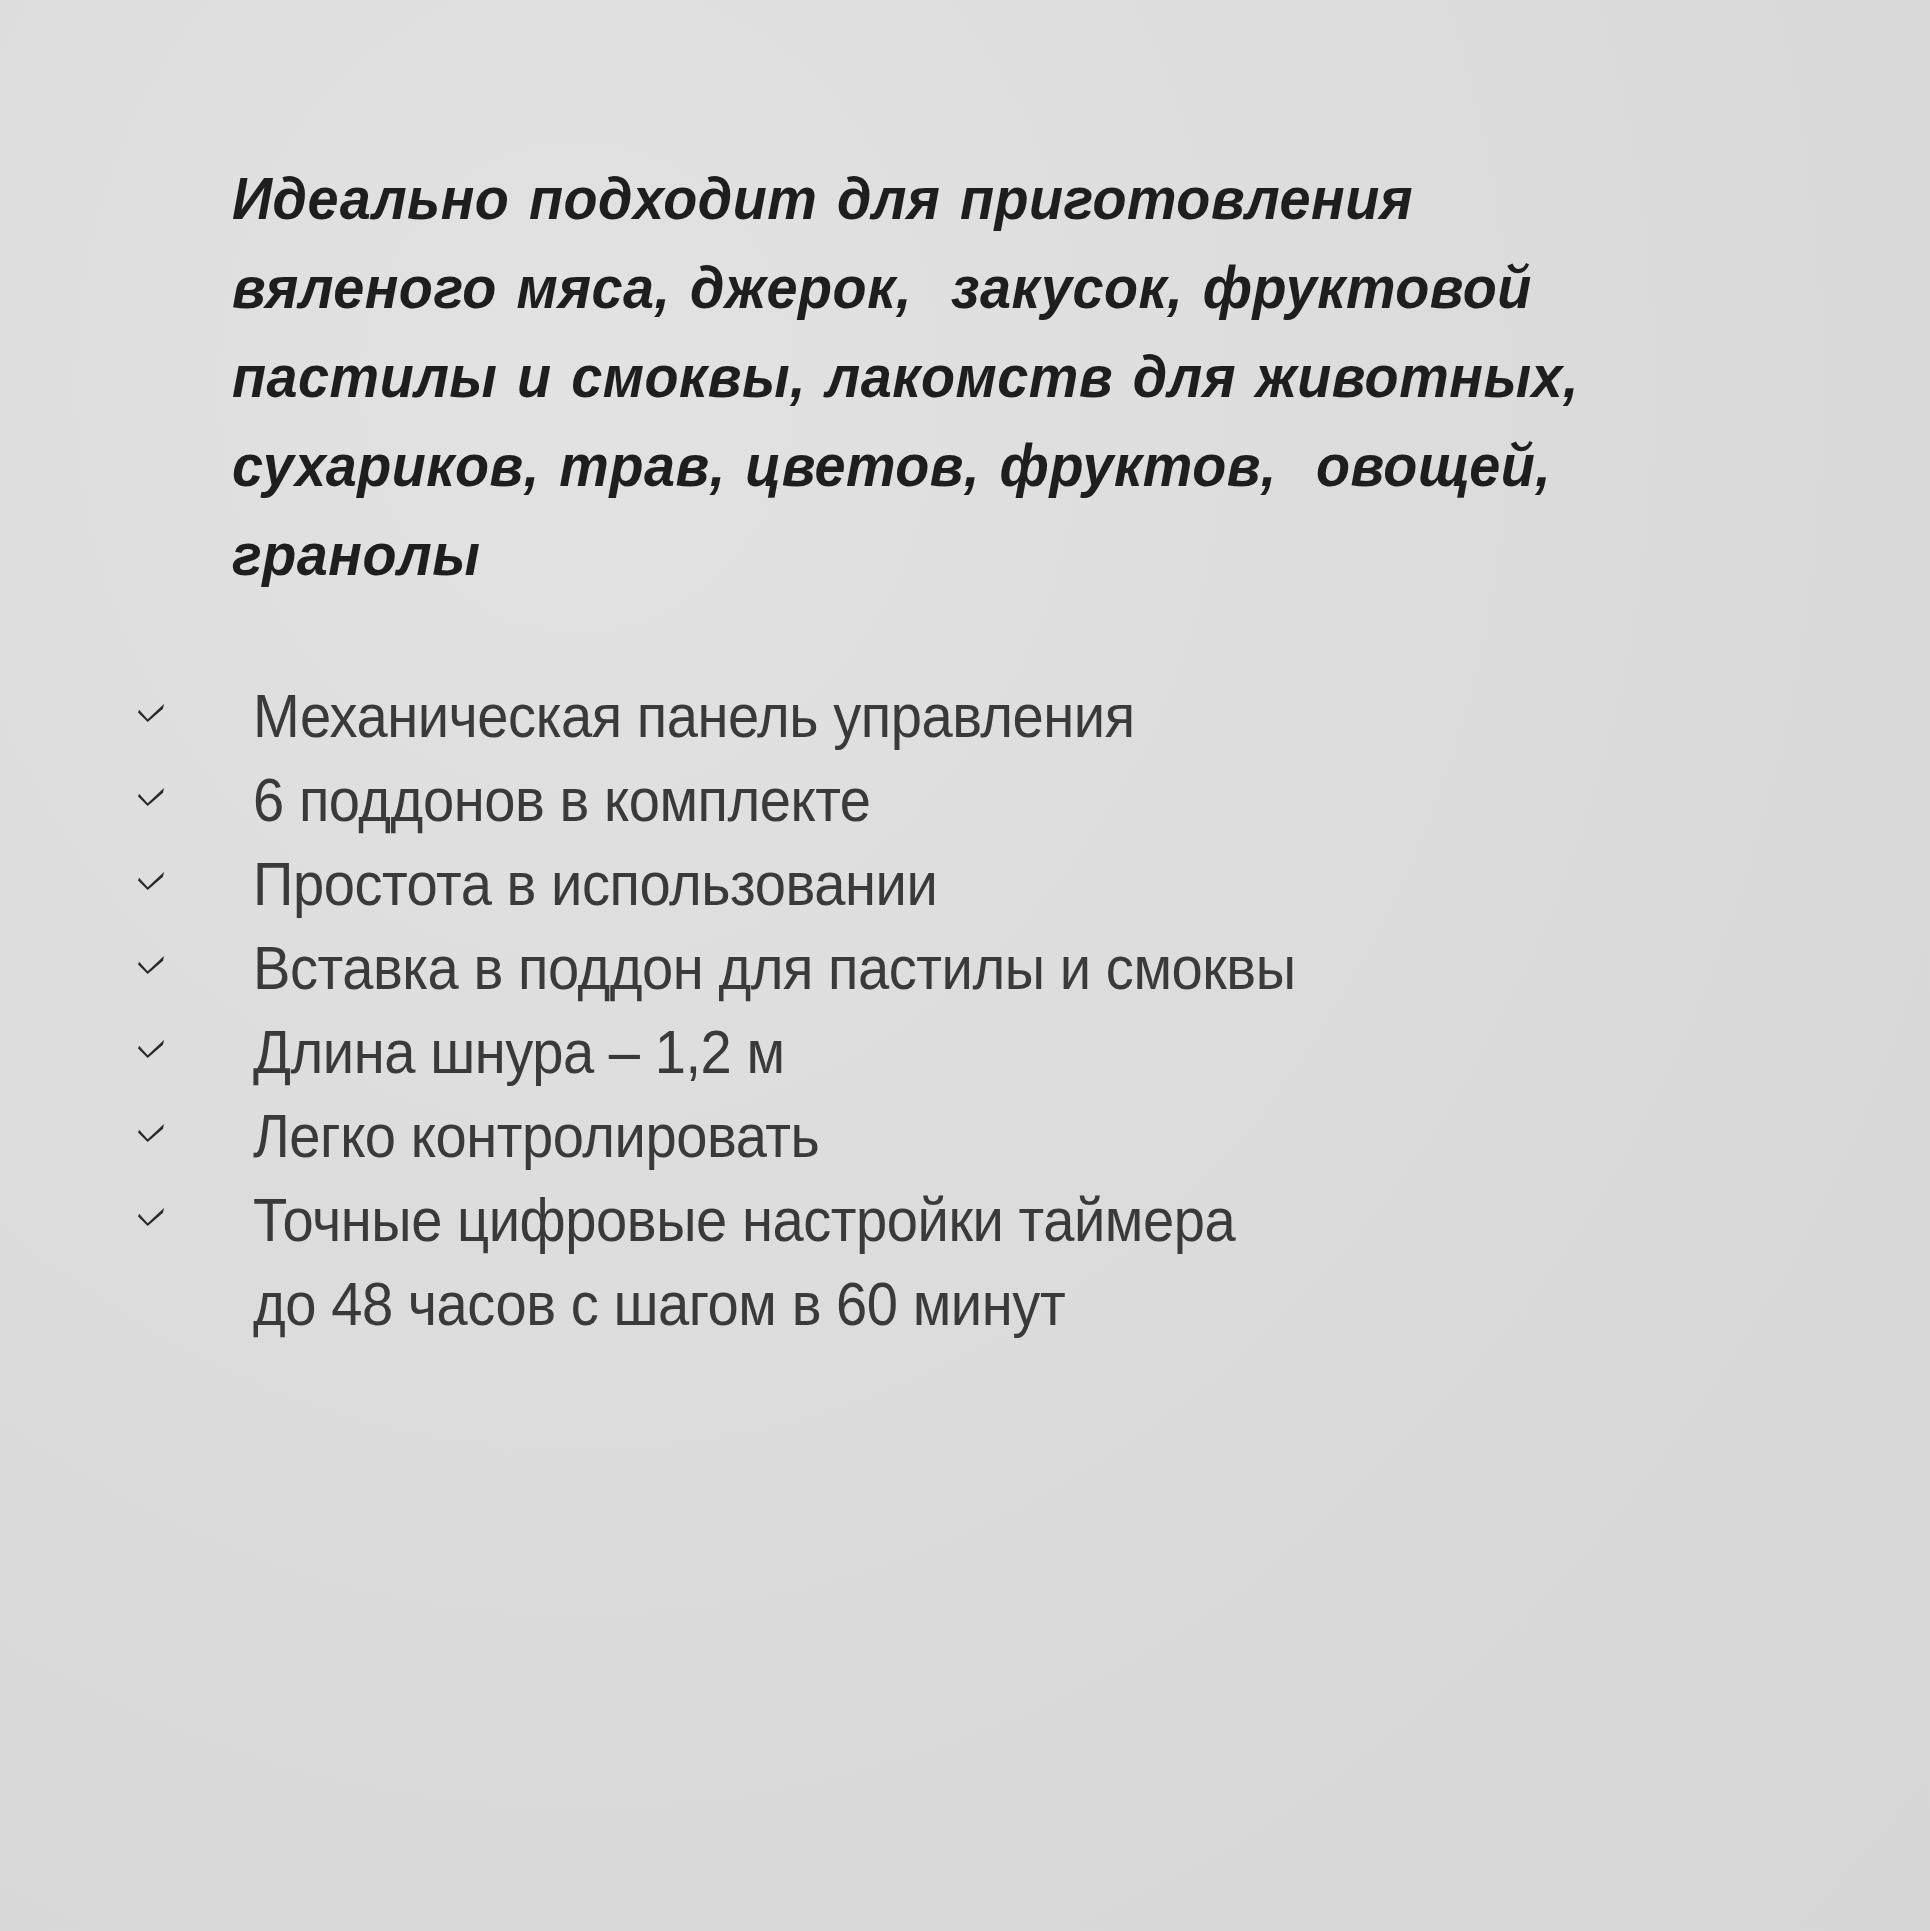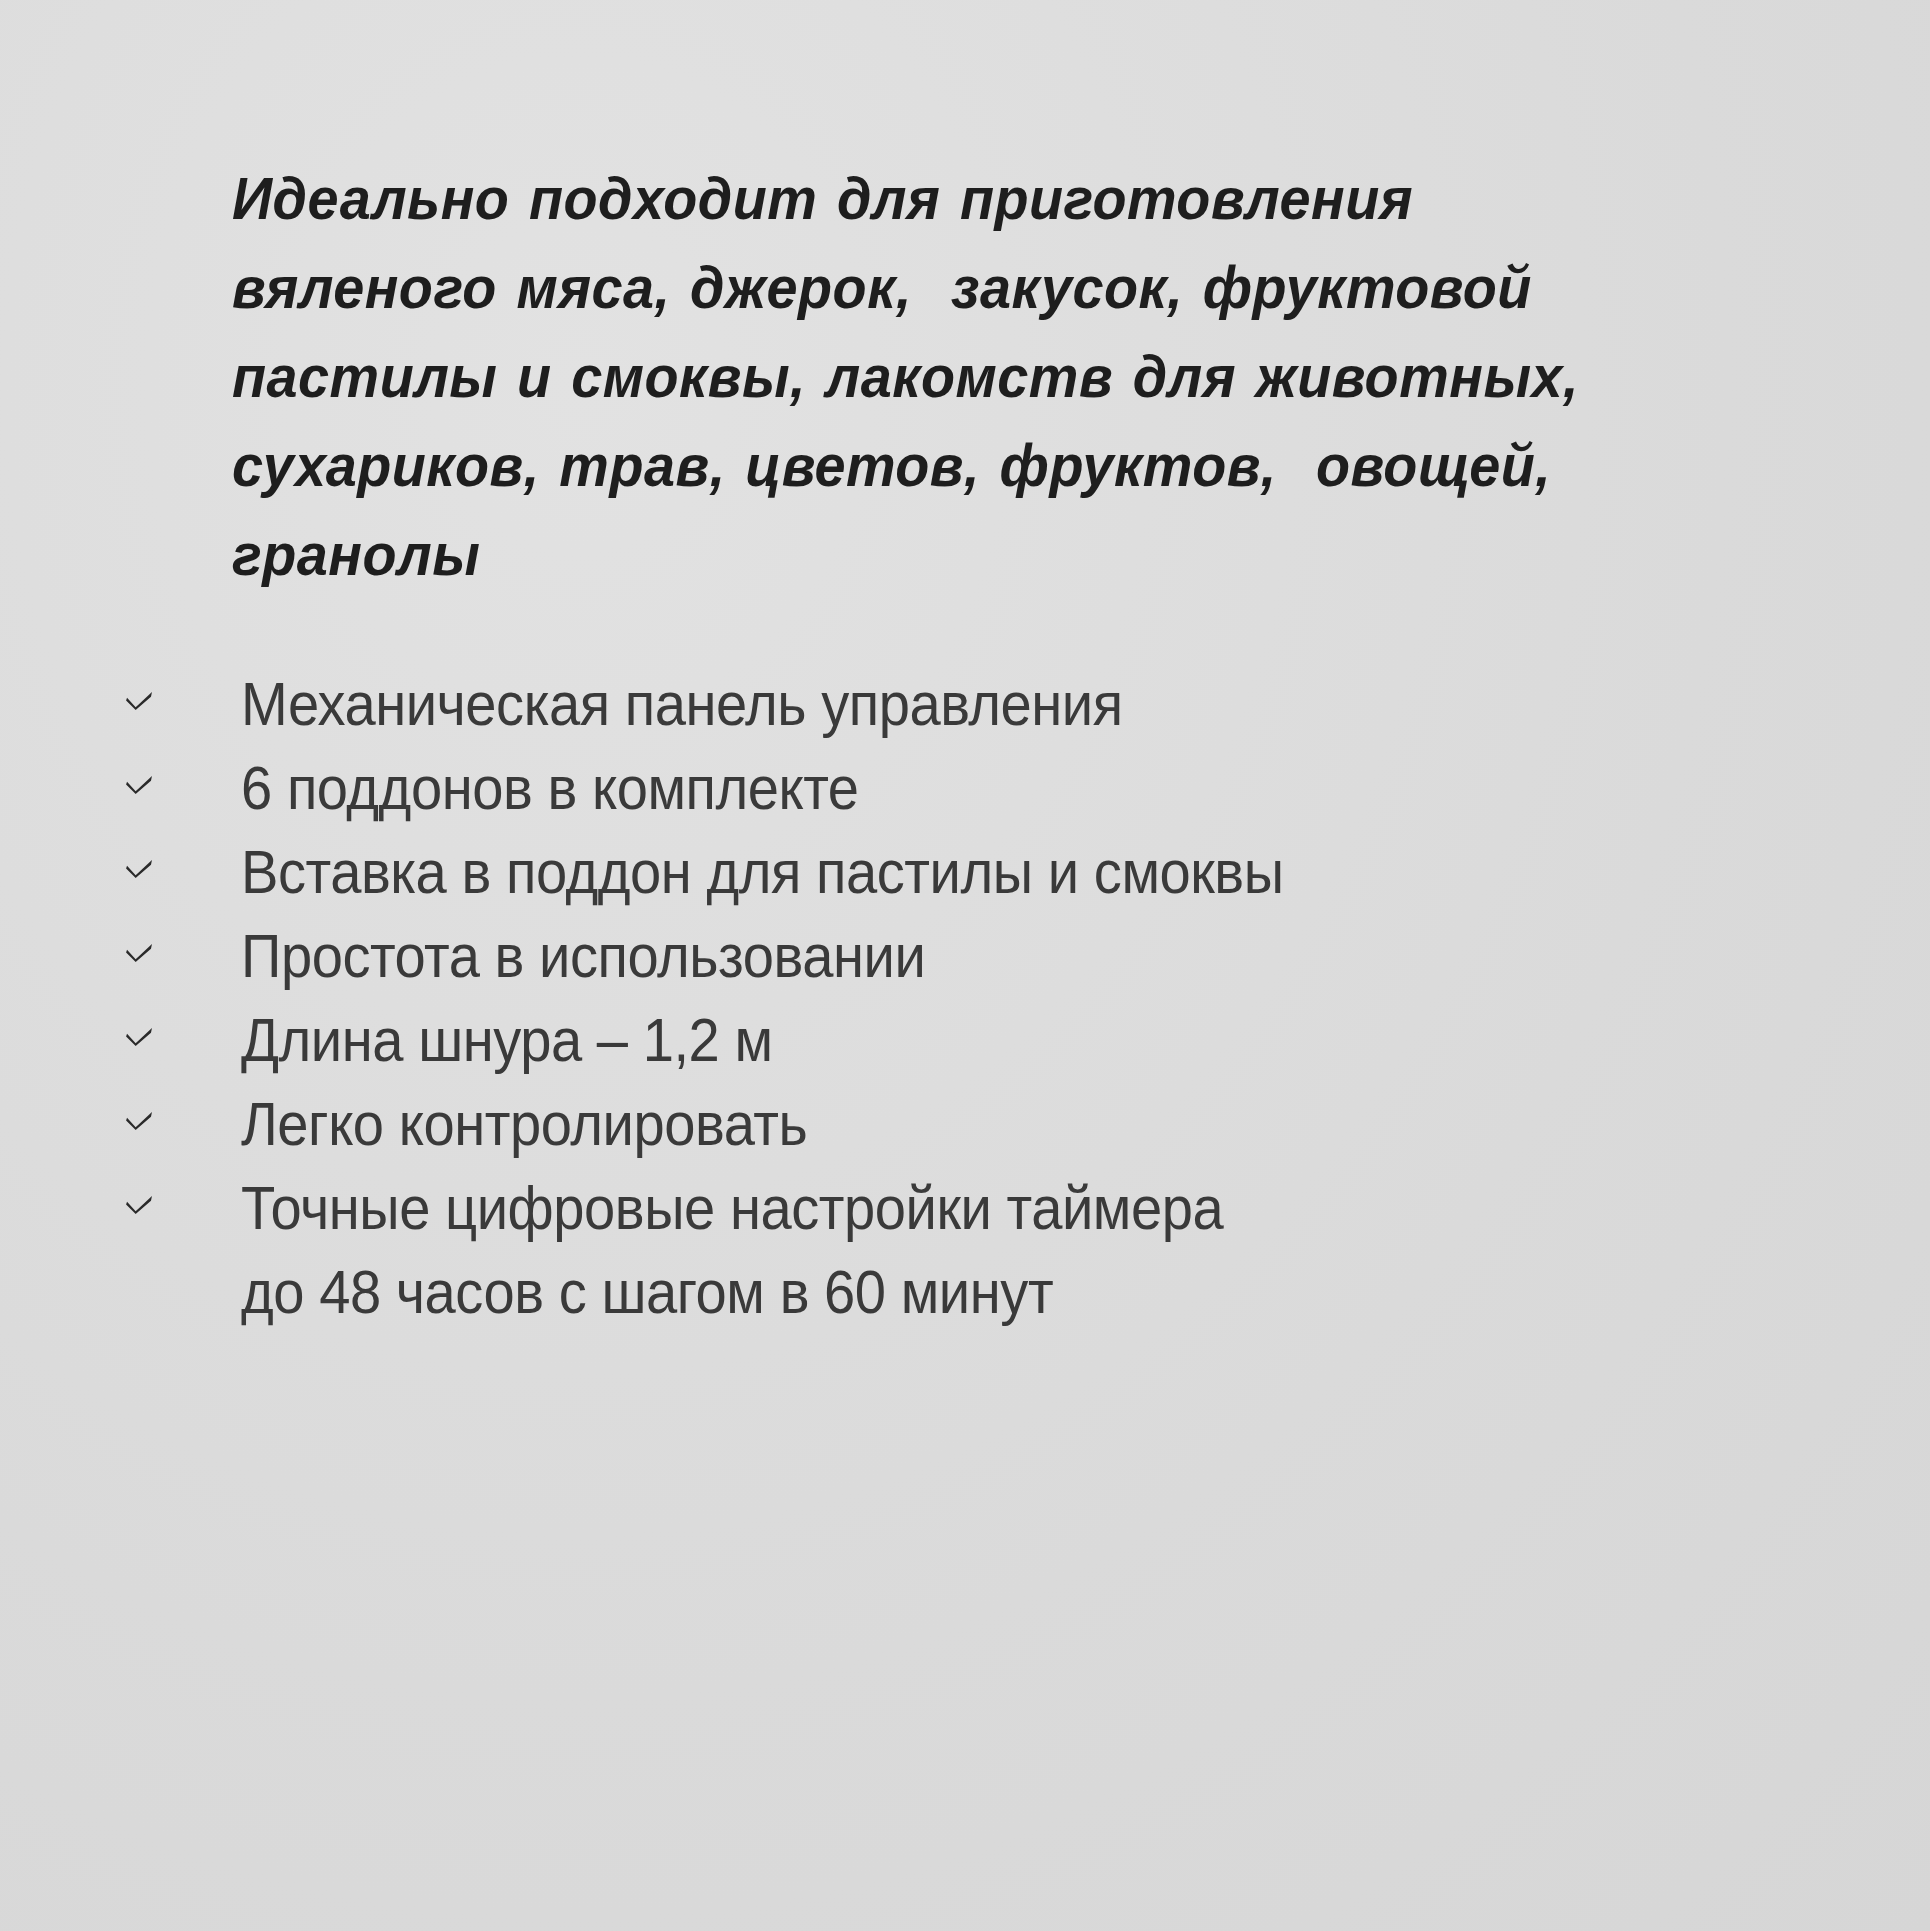--- a/index.html
+++ b/index.html
@@ -31,21 +31,21 @@
       word-spacing: 3.9px;
       transform: scaleX(0.93);
       transform-origin: left top;
     }
     .intro span { display: block; white-space: pre; }
     .features {
       position: absolute;
       left: 116px;
       top: 658px;
       width: 1738px;
-      margin: 4px;
+      margin: 16px;
       padding: 0;
       list-style: none;
     }
     .feature {
       position: relative;
       padding-left: 121px;
       font-size: 61px;
       line-height: 84px;
       color: #3a3a3a;
       font-weight: normal;
@@ -93,29 +93,29 @@
         </svg>
       </span>
     <span class="text">6 поддонов в комплекте</span>
   </li>
   <li class="feature">
     <span class="check">
         <svg width="29" height="23" viewBox="0 0 30 24">
           <path d="M2 9 L11 19 L28 3 L27 8 L11 22 L1 12 Z" fill="#2a2a2a"></path>
         </svg>
       </span>
-    <span class="text">Вставка в поддон для пастилы и смоквы</span>
+    <span class="text">Простота в использовании</span>
   </li>
   <li class="feature">
     <span class="check">
         <svg width="29" height="23" viewBox="0 0 30 24">
           <path d="M2 9 L11 19 L28 3 L27 8 L11 22 L1 12 Z" fill="#2a2a2a"></path>
         </svg>
       </span>
-    <span class="text">Простота в использовании</span>
+    <span class="text">Вставка в поддон для пастилы и смоквы</span>
   </li>
   <li class="feature">
     <span class="check">
         <svg width="29" height="23" viewBox="0 0 30 24">
           <path d="M2 9 L11 19 L28 3 L27 8 L11 22 L1 12 Z" fill="#2a2a2a"></path>
         </svg>
       </span>
     <span class="text">Длина шнура – 1,2 м</span>
   </li>
   <li class="feature">

